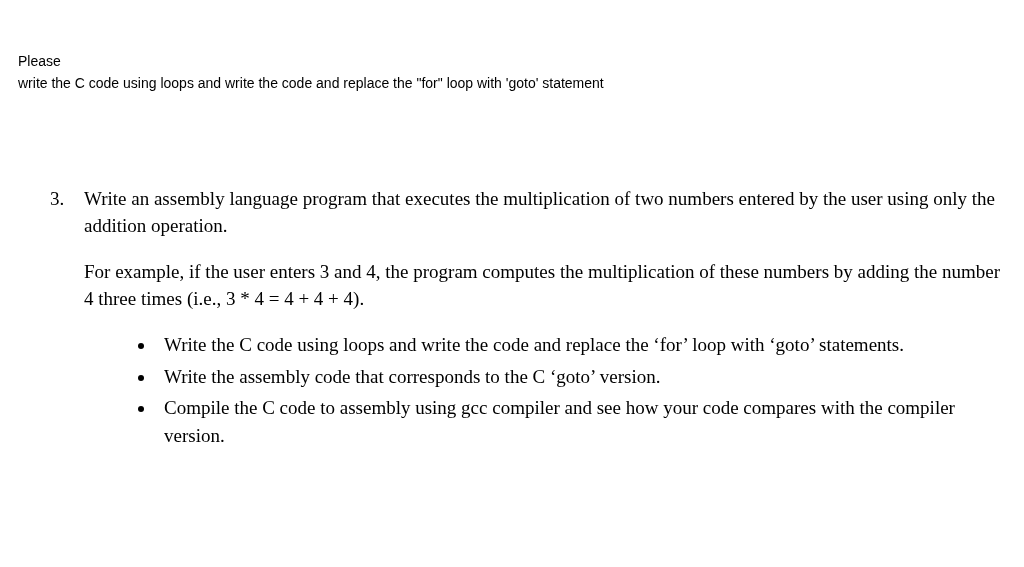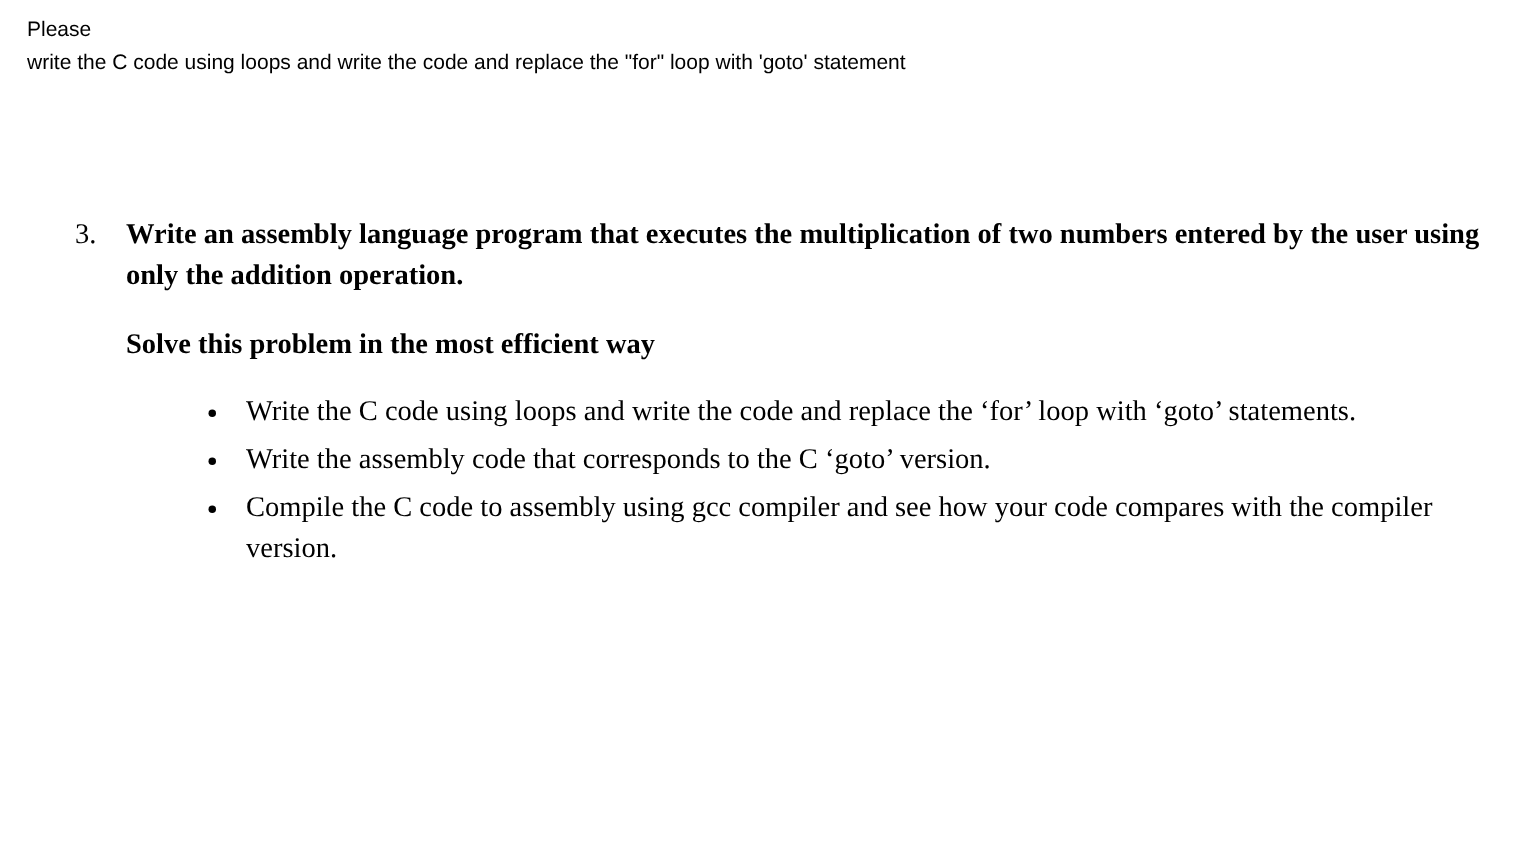--- a/index.html
+++ b/index.html
@@ -12,20 +12,21 @@
       height: 567px;
       background: #ffffff;
       font-family: Arial, Helvetica, sans-serif;
       color: #000000;
       padding: 8px 18px;
     }
     .header-section {
       font-size: 14px;
       line-height: 1.6;
       margin-bottom: 90px;
+      margin-top: 42px;
     }
     .header-line {
       display: block;
     }
     .question-section {
       font-family: "Times New Roman", Times, serif;
       font-size: 19px;
       line-height: 1.45;
       padding-left: 32px;
     }
@@ -35,21 +36,20 @@
     }
     .question-number {
       min-width: 28px;
       margin-right: 6px;
     }
     .question-body {
       flex: 1;
     }
     .para {
       margin-bottom: 18px;
-      font-weight: bold;
     }
     .bullet-list {
       list-style: disc;
       padding-left: 72px;
       margin-top: 8px;
     }
     .bullet-list li {
       margin-bottom: 4px;
       padding-left: 8px;
     }
@@ -60,21 +60,21 @@
 <div class="header-section">
   <span class="header-line">Please</span>
   <span class="header-line">write the C code using loops and write the code and replace the "for" loop with 'goto' statement</span>
 </div>
 
 <div class="question-section">
   <div class="question-item">
     <div class="question-number">3.</div>
     <div class="question-body">
       <div class="para">Write an assembly language program that executes the multiplication of two numbers entered by the user using only the addition operation.</div>
-      <div class="para">Solve this problem in the most efficient way</div>
+      <div class="para">For example, if the user enters 3 and 4, the program computes the multiplication of these numbers by adding the number 4 three times (i.e., 3 * 4 =  4 + 4 + 4).</div>
       <ul class="bullet-list">
         <li>Write the C code using loops and write the code and replace the ‘for’ loop with ‘goto’ statements.</li>
         <li>Write the assembly code that corresponds to the C ‘goto’ version.</li>
         <li>Compile the C code to assembly using gcc compiler and see how your code compares with the compiler version.</li>
       </ul>
     </div>
   </div>
 </div>
 
 </body></html>

